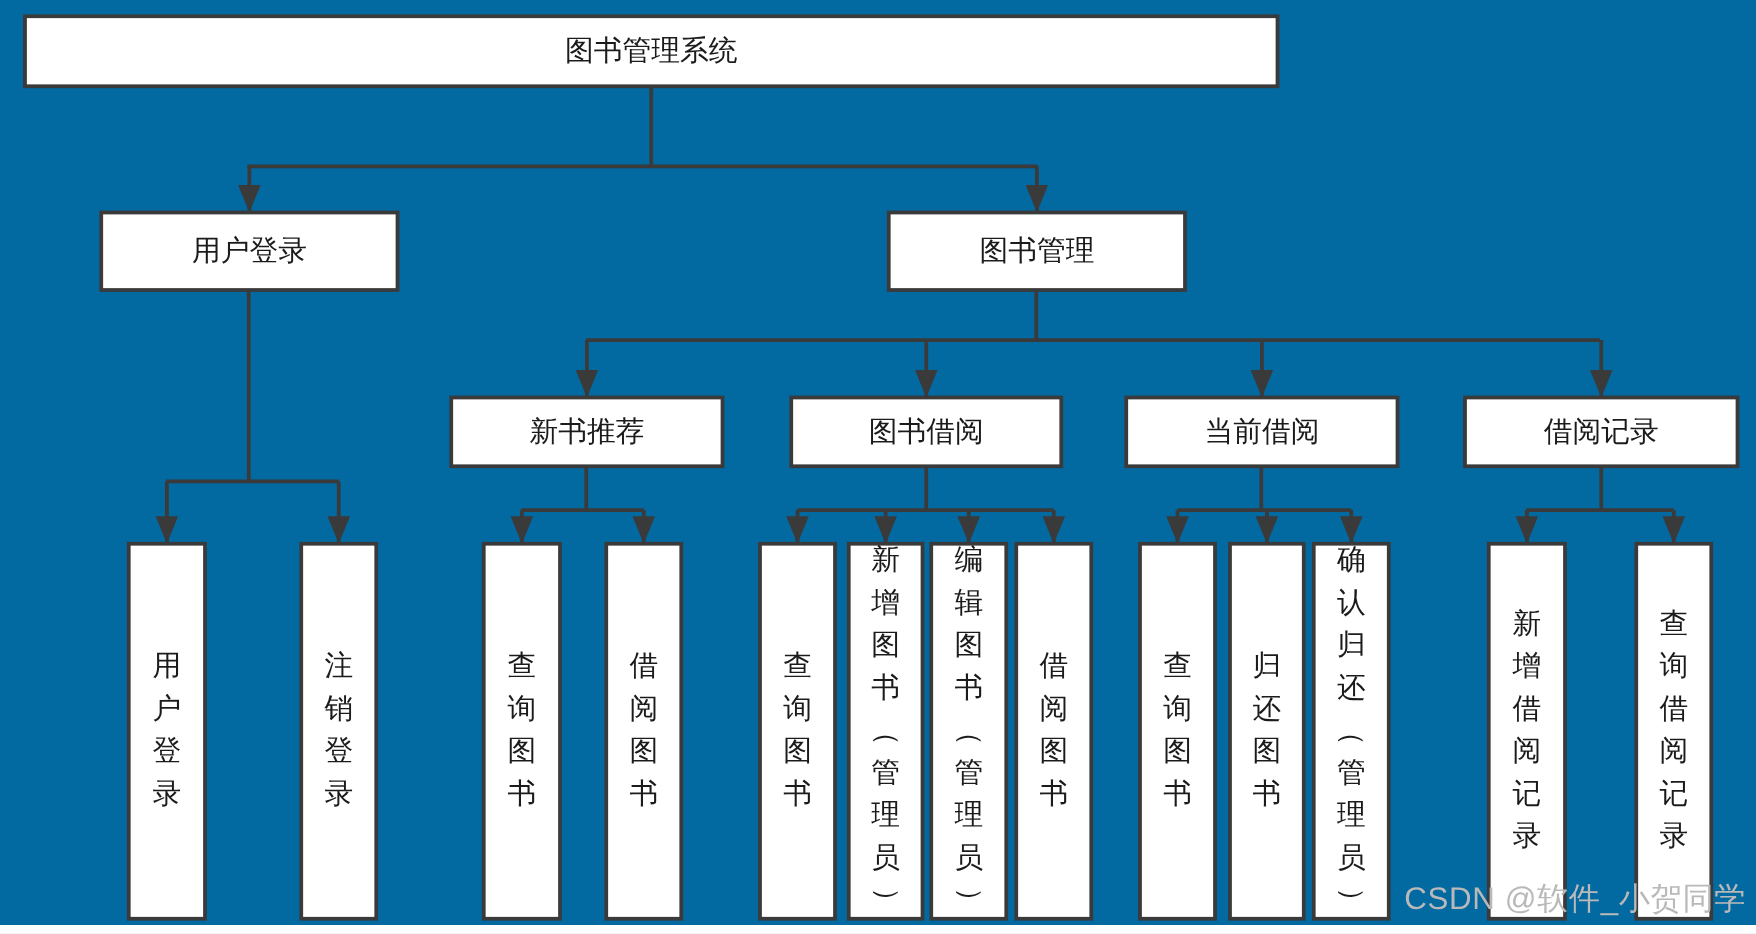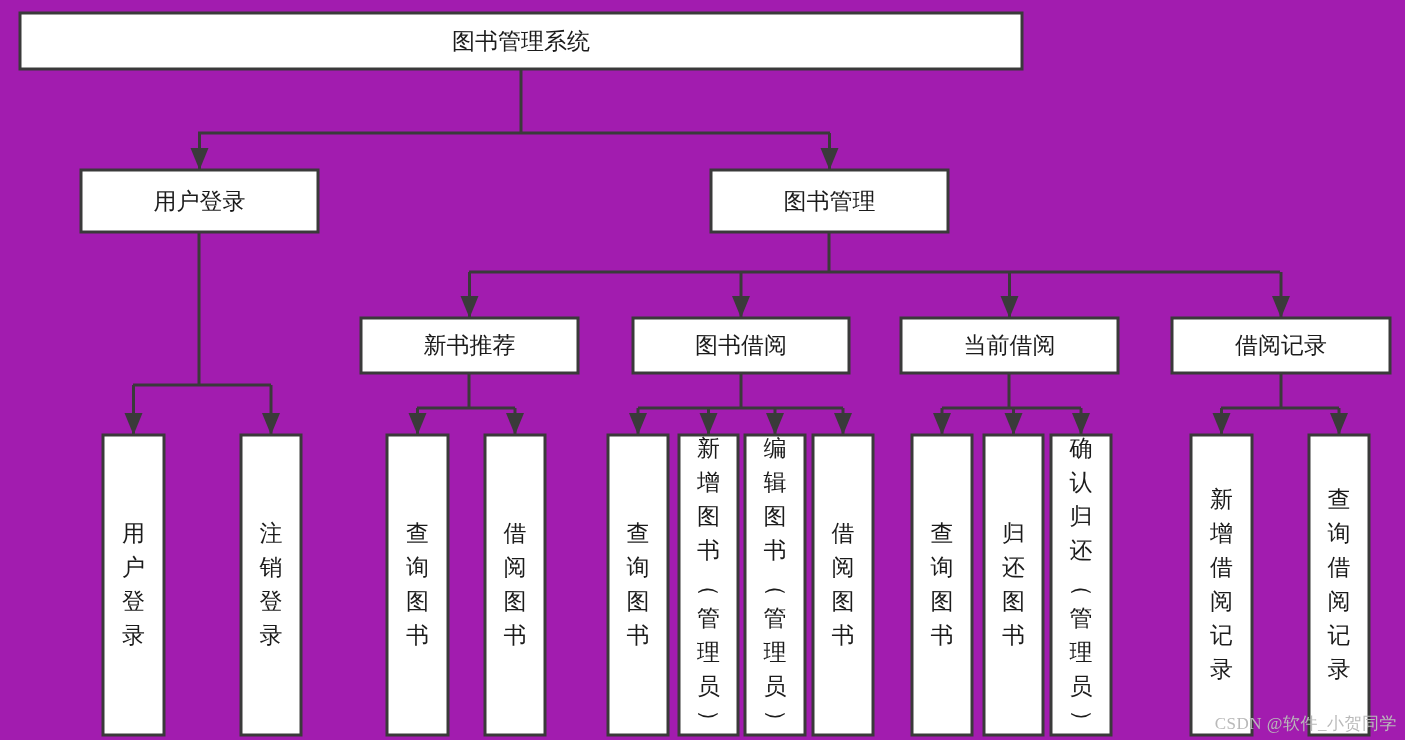--- a/index.html
+++ b/index.html
@@ -11,21 +11,21 @@
   body {
     width: 1405px;
     height: 747px;
     overflow: hidden;
     font-family: "DejaVu Sans", "Liberation Sans", sans-serif;
   }
   #diagram-root {
     position: relative;
     width: 1405px;
     height: 740px;
-    background: #a21caf;
+    background: #0369a1;
   }
   svg#flowchart {
     display: block;
     width: 1405px;
     height: 747px;
   }
   .node-box {
     fill: #ffffff;
     stroke: #3a3a3a;
     stroke-width: 3;
@@ -56,22 +56,22 @@
     fill: #1b1b1b;
     font-family: "DejaVu Sans", "Liberation Sans", sans-serif;
     font-size: 23px;
     text-anchor: middle;
     dominant-baseline: middle;
   }
   .watermark {
     position: absolute;
     right: 8px;
     bottom: 5px;
-    font-family: Liberation Serif, serif;
-    font-size: 17px;
+    font-family: Liberation Sans, sans-serif;
+    font-size: 25px;
     color: #b9b9b9;
     white-space: nowrap;
     letter-spacing: 0.5px;
     user-select: none;
   }
 </style>
 </head>
 <body>
 
 <div id="diagram-root">

